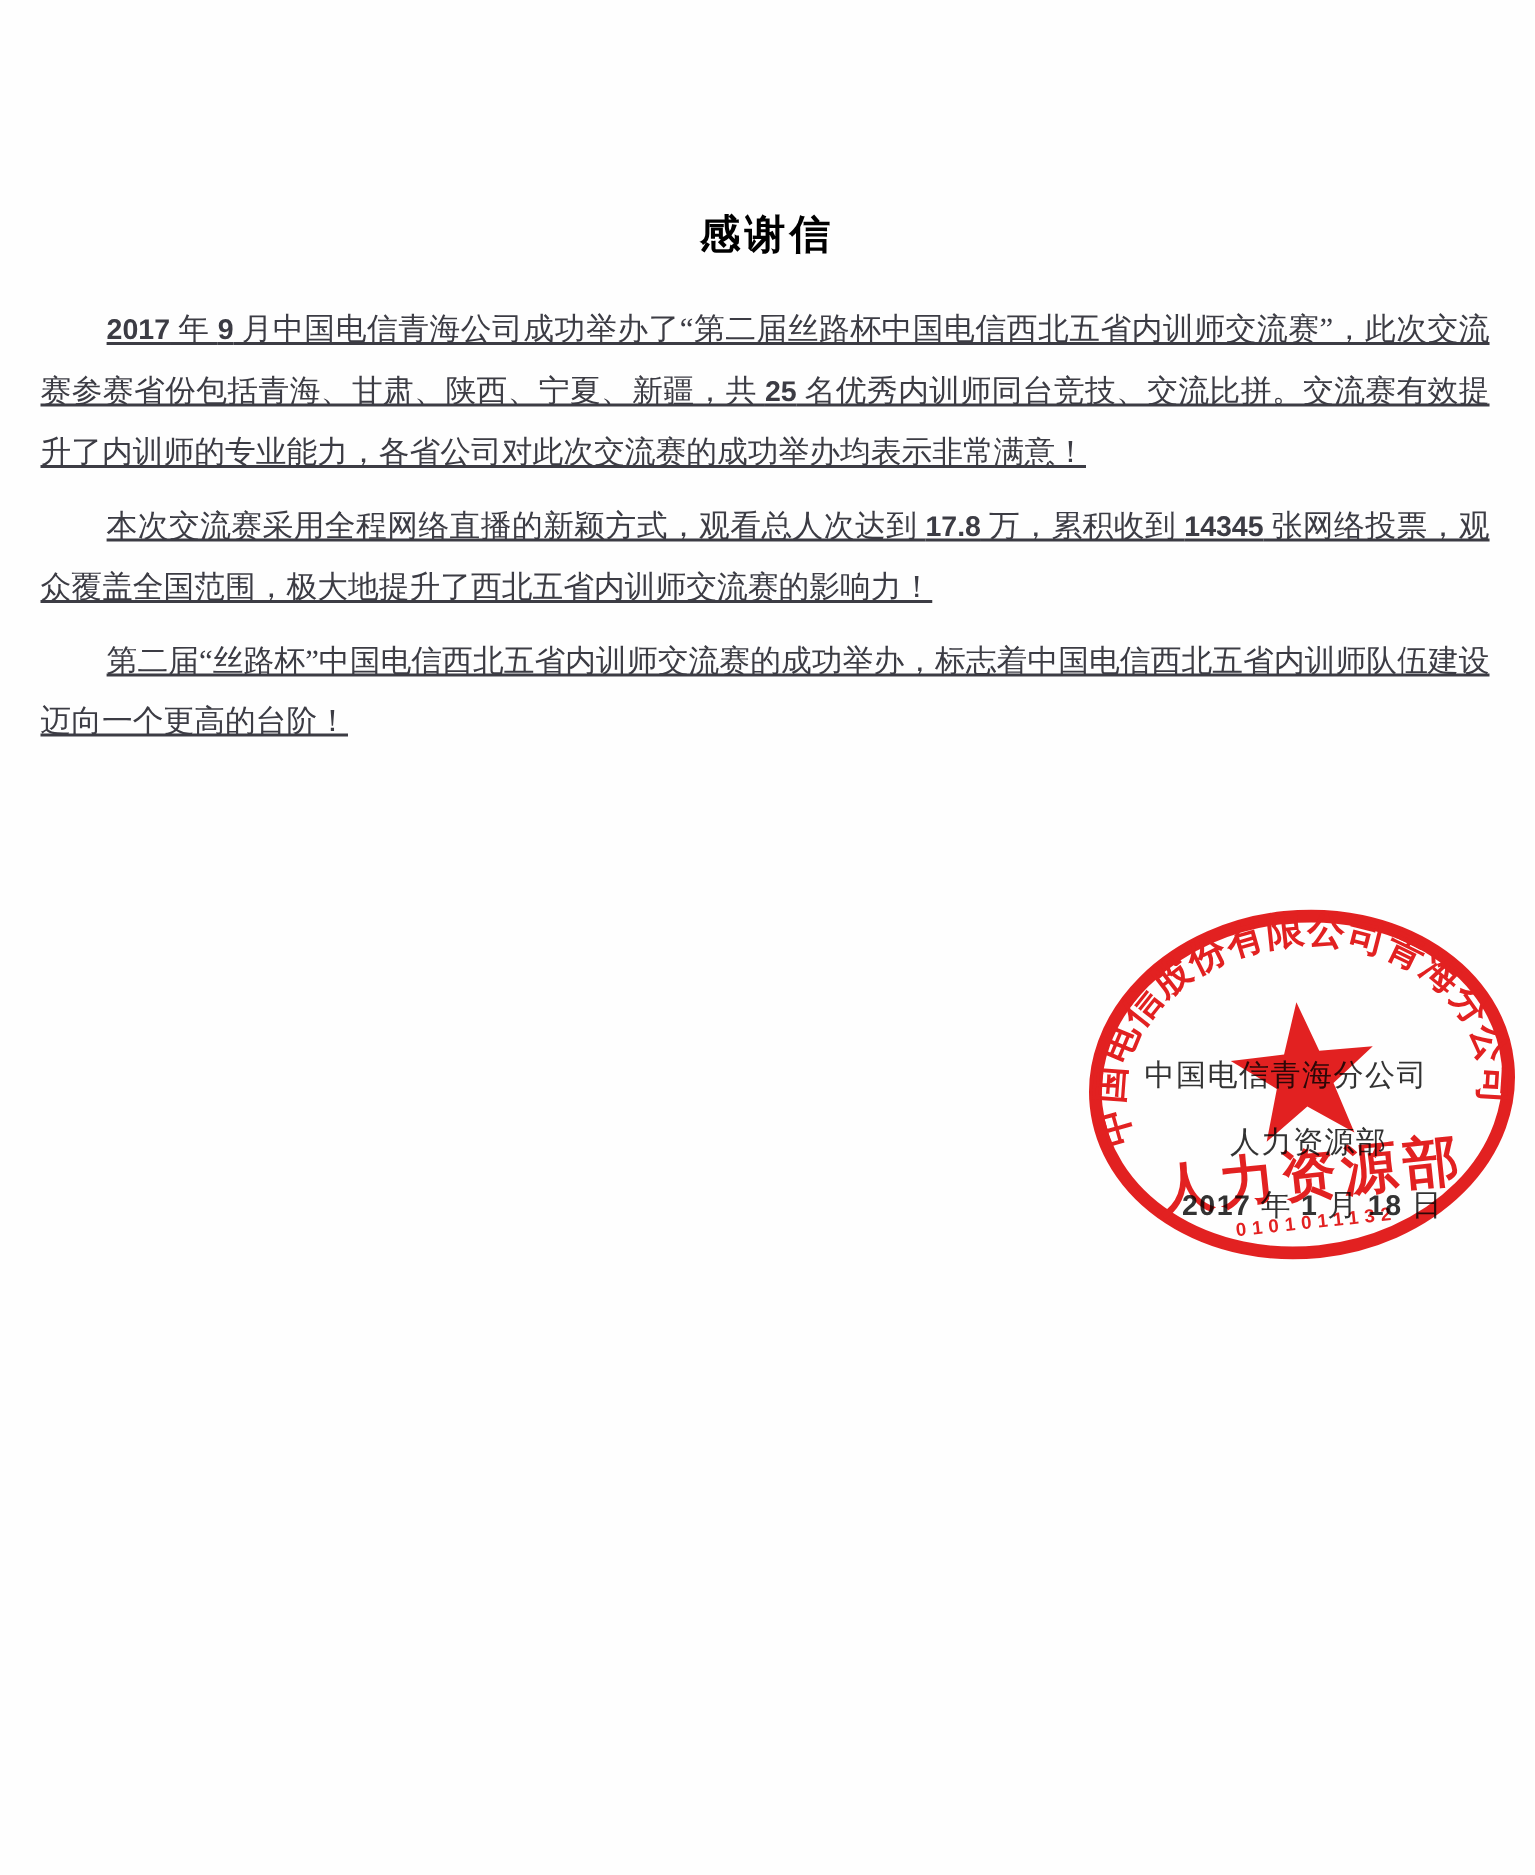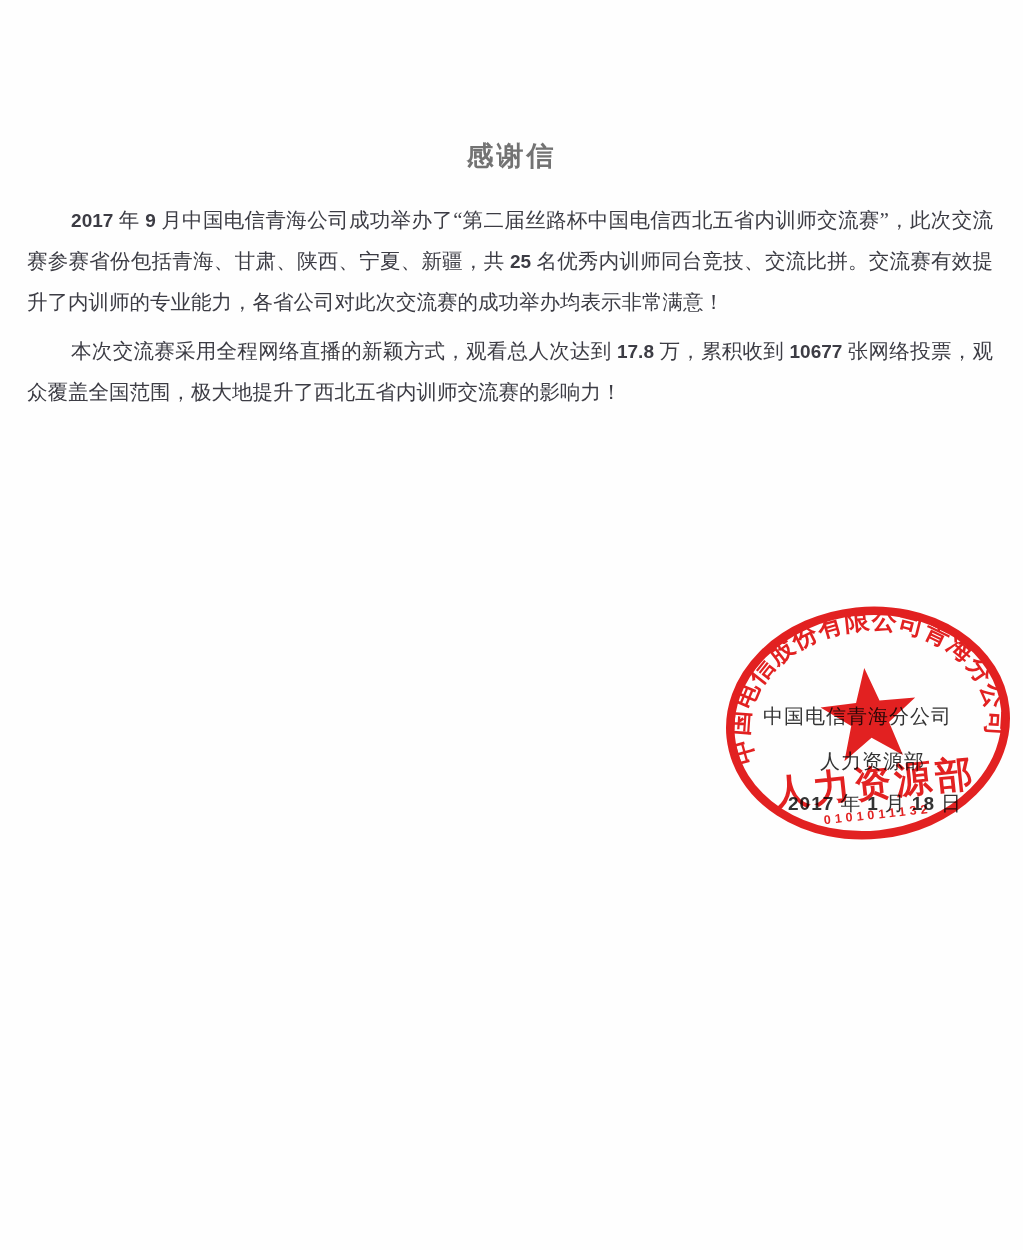--- a/index.html
+++ b/index.html
@@ -11,30 +11,30 @@
     color:#3c3c44;
     overflow:hidden;
   }
   .title{
     margin:0;
     padding-top:138px;
     text-align:center;
     font-size:27px;
     font-weight:bold;
     letter-spacing:3px;
-    color:#737373;
+    color:#000000;
   }
   .content{
     margin:26px 30px 0 27px;
     font-size:20.5px;
     line-height:40px;
     text-align:justify;
   }
   .salutation{margin:0 0 2px 0;}
-  .para{margin:9px 0 0 0;text-indent:2.15em;}
+  .para{margin:9px 0 0 0;text-indent:2.15em;text-decoration:underline;}
   .num{
     font-family:"Liberation Sans","DejaVu Sans",sans-serif;
     font-weight:700;
     font-size:19px;
   }
   .cizhi{margin:9px 0 0 0;text-indent:2.15em;}
   .jingli{margin:2px 0 0 0;}
   .sig{position:absolute;color:#333333;font-size:20px;letter-spacing:1px;z-index:1;white-space:nowrap;}
   .sig-company{left:763px;top:703px;}
   .sig-dept{left:820px;top:748px;}
@@ -53,21 +53,22 @@
 </head>
 <body>
 
 <div class="page">
 
   <h1 class="title">感谢信</h1>
 
   <div class="content">
     <div>
         <p class="para"><span class="num">2017</span><span> 年 </span><span class="num">9</span><span> 月中国电信青海公司成功举办了“第二届丝路杯中国电信西北五省内训师交流赛”，此次交流赛参赛省份包括青海、甘肃、陕西、宁夏、新疆，共 </span><span class="num">25</span><span> 名优秀内训师同台竞技、交流比拼。交流赛有效提升了内训师的专业能力，各省公司对此次交流赛的成功举办均表示非常满意！</span></p>
-        <p class="para"><span>本次交流赛采用全程网络直播的新颖方式，观看总人次达到 </span><span class="num">17.8</span><span> 万，累积收到 </span><span class="num">10677</span><span> 张网络投票，观众覆盖全国范围，极大地提升了西北五省内训师交流赛的影响力！</span></p>
+        <p class="para"><span>本次交流赛采用全程网络直播的新颖方式，观看总人次达到 </span><span class="num">17.8</span><span> 万，累积收到 </span><span class="num">14345</span><span> 张网络投票，观众覆盖全国范围，极大地提升了西北五省内训师交流赛的影响力！</span></p>
+        <p class="para"><span>第二届“丝路杯”中国电信西北五省内训师交流赛的成功举办，标志着中国电信西北五省内训师队伍建设迈向一个更高的台阶！</span></p>
       </div>
   </div>
 
   <div class="sig sig-company">中国电信青海分公司</div>
   <div class="sig sig-dept">人力资源部</div>
   <div class="sig sig-date"><span class="num">2017</span><span> 年 </span><span class="num">1</span><span> 月 </span><span class="num">18</span><span> 日</span></div>
 
   <div class="seal">
     <svg width="300" height="250" viewBox="0 0 300 250" style="overflow:visible">
       <defs>

